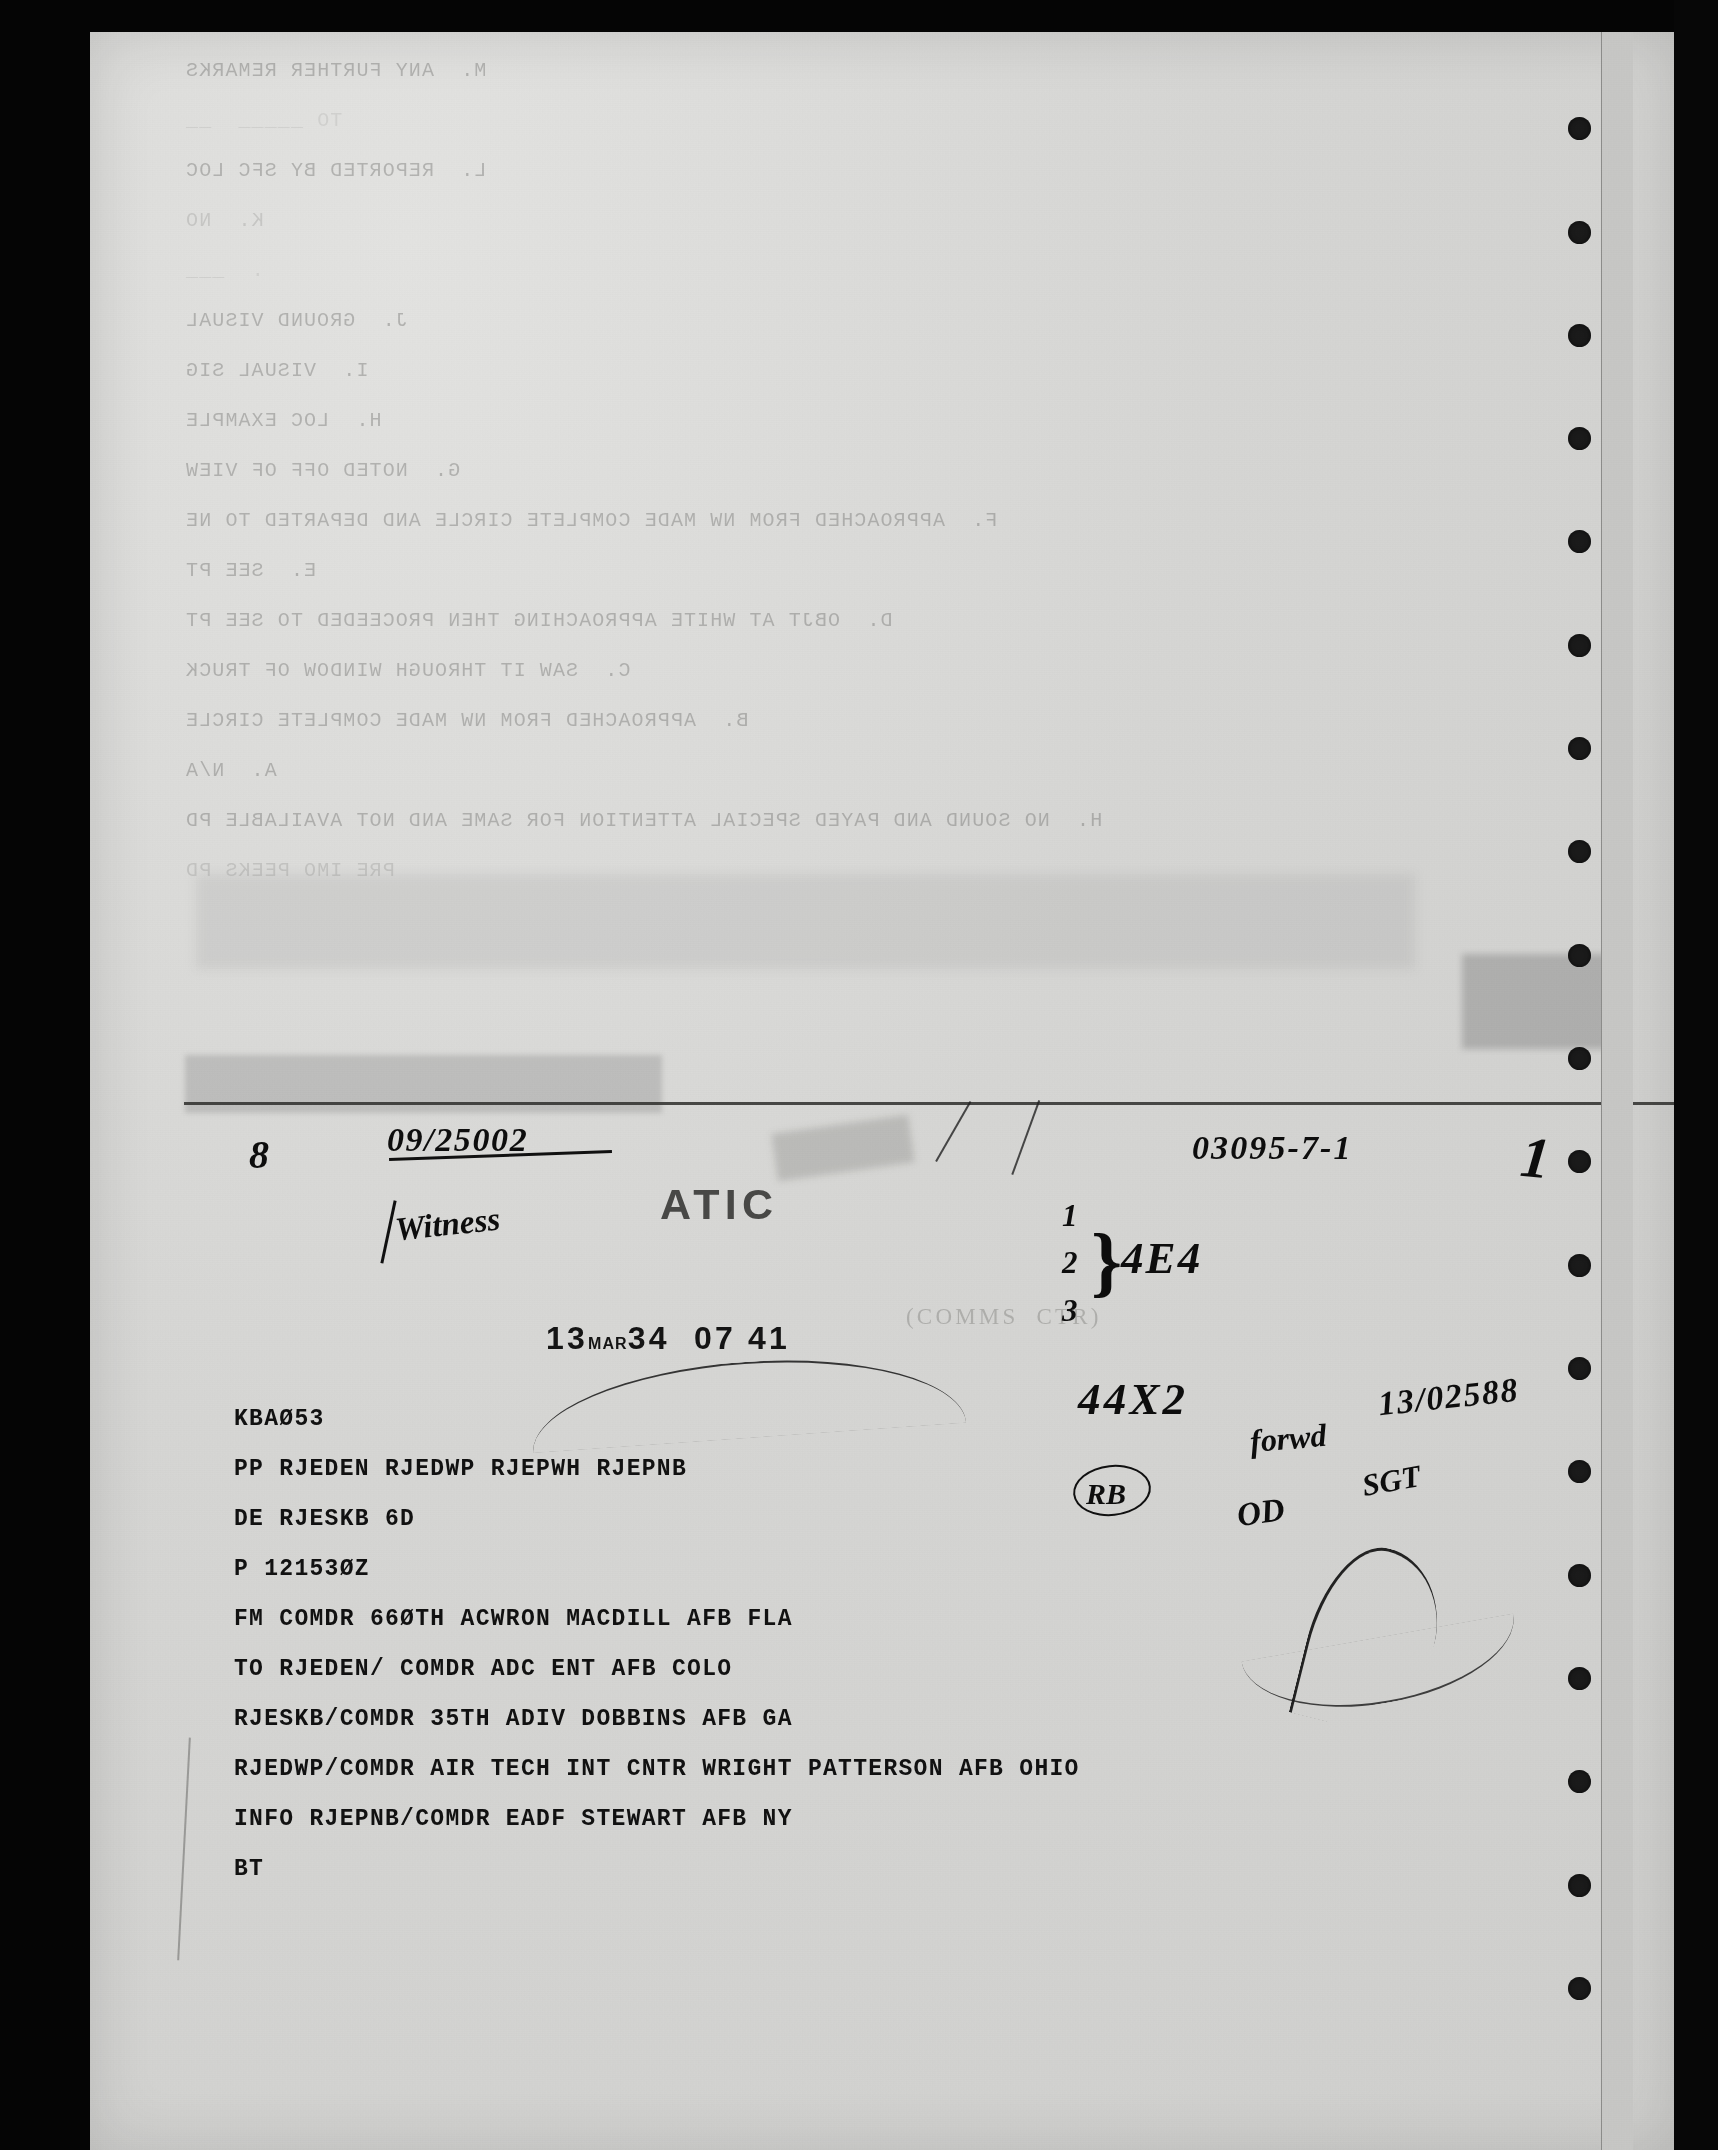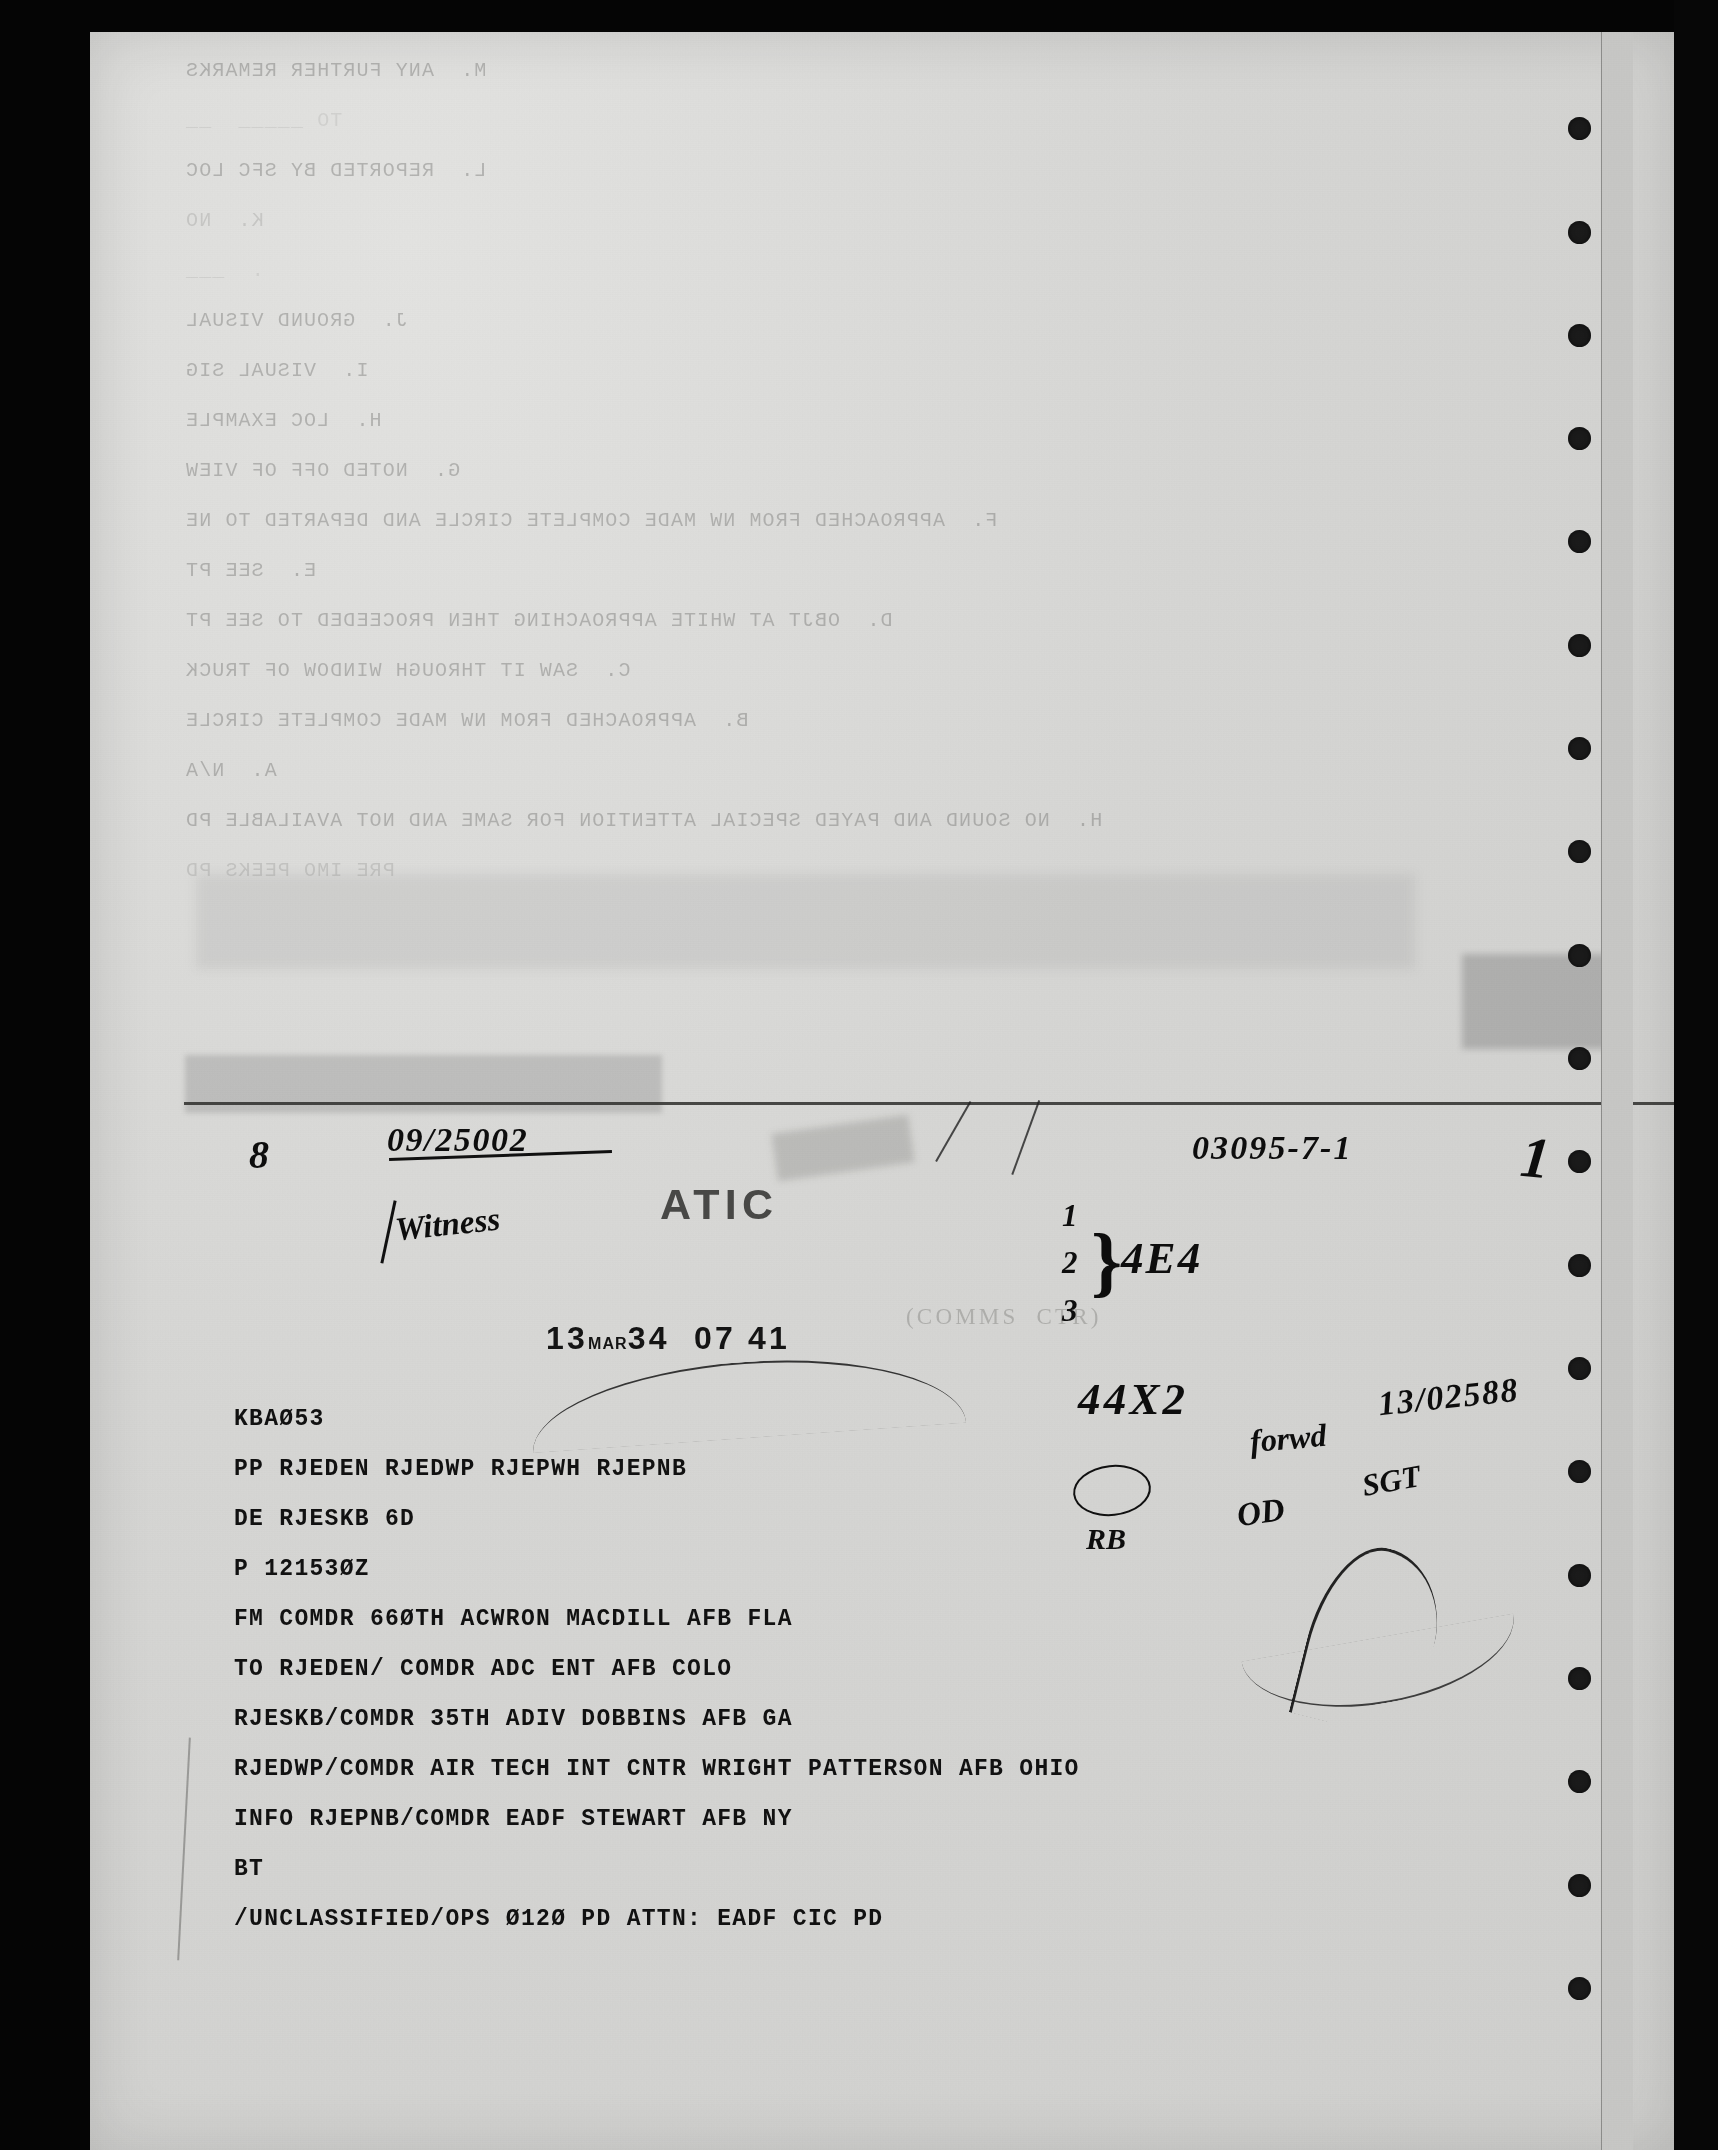--- a/index.html
+++ b/index.html
@@ -204,21 +204,21 @@
   .h-1       { left: 972px; top: 1166px; font-size: 31px; }
   .h-2       { left: 972px; top: 1213px; font-size: 31px; }
   .h-3       { left: 972px; top: 1261px; font-size: 31px; }
   .h-brace   { left: 1001px; top: 1184px; font-size: 79px; font-style: normal; }
   .h-4e4     { left: 1031px; top: 1200px; font-size: 45px; letter-spacing: 2.1px; }
   .h-44x2    { left: 988px; top: 1341px; font-size: 45px; letter-spacing: 3.2px; }
   .h-fwd     { left: 1160px; top: 1388px; font-size: 32px; transform: rotate(-5deg); }
   .h-13025   { left: 1288px; top: 1346px; font-size: 34px; letter-spacing: 1.6px; transform: rotate(-6deg); }
   .h-od      { left: 1147px; top: 1462px; font-size: 33px; transform: rotate(-8deg); }
   .h-sgt     { left: 1272px; top: 1431px; font-size: 31px; transform: rotate(-10deg); }
-  .h-circled { left: 996px; top: 1490px; font-size: 30px; }
+  .h-circled { left: 996px; top: 1445px; font-size: 30px; }
   .h-circle-o {
     position: absolute; left: 983px; top: 1433px;
     width: 74px; height: 47px; border: 2.6px solid #111;
     border-radius: 50%;
     transform: rotate(-6deg);
   }
   .h-bigcurve {
     position: absolute;
     left: 1219px; top: 1515px;
     width: 122px; height: 180px;
@@ -353,21 +353,20 @@
       <div class="ln">KBAØ53</div>
       <div class="ln">PP RJEDEN RJEDWP RJEPWH RJEPNB</div>
       <div class="ln">DE RJESKB 6D</div>
       <div class="ln">P 12153ØZ</div>
       <div class="ln">FM COMDR 66ØTH ACWRON MACDILL AFB FLA</div>
       <div class="ln">TO RJEDEN/ COMDR ADC ENT AFB COLO</div>
       <div class="ln">RJESKB/COMDR 35TH ADIV DOBBINS AFB GA</div>
       <div class="ln">RJEDWP/COMDR AIR TECH INT CNTR WRIGHT PATTERSON AFB OHIO</div>
       <div class="ln">INFO RJEPNB/COMDR EADF STEWART AFB NY</div>
       <div class="ln">BT</div>
-      <div class="ln">/UNCLASSIFIED/OPS Ø12Ø PD ATTN: EADF CIC PD</div>
     </div>
 
     <div class="left-margin-marks"></div>
 
     <div class="film-band"></div>
     <div class="hole-col">
       <div class="hole" style="top:21px"></div>
       <div class="hole" style="top:125px"></div>
       <div class="hole" style="top:228px"></div>
       <div class="hole" style="top:331px"></div>

